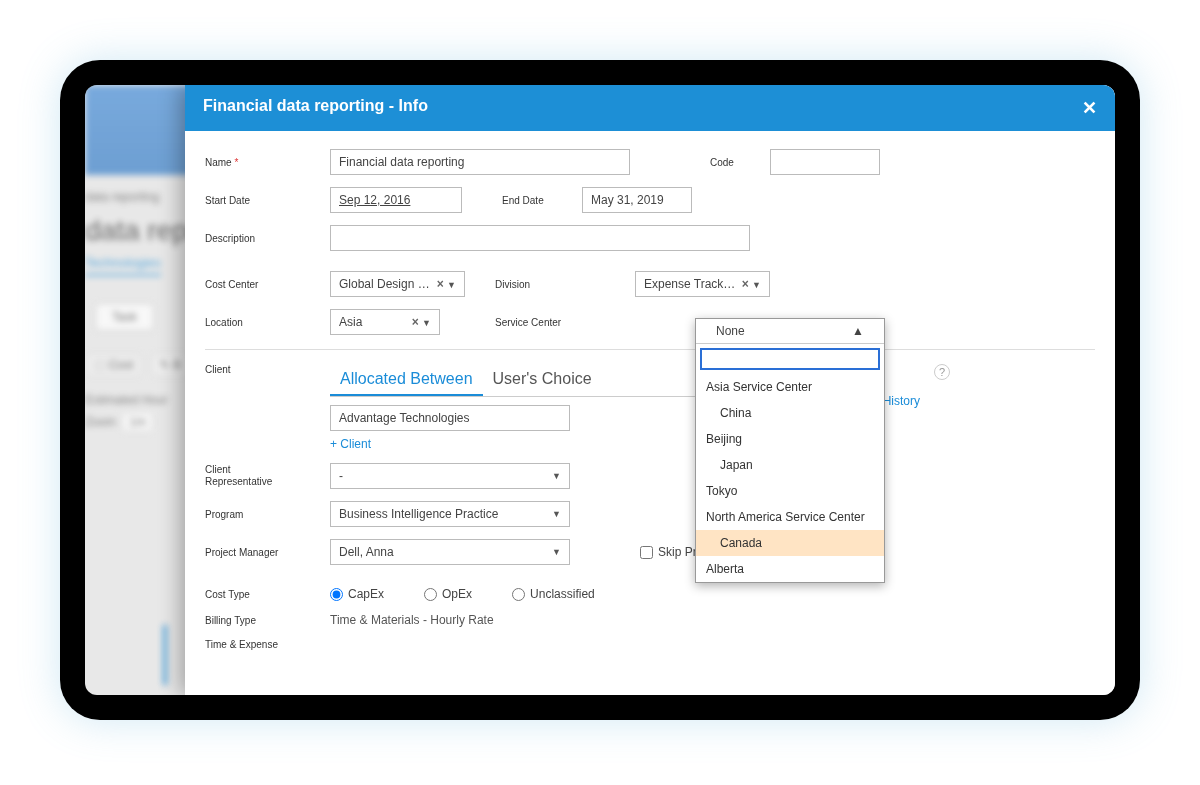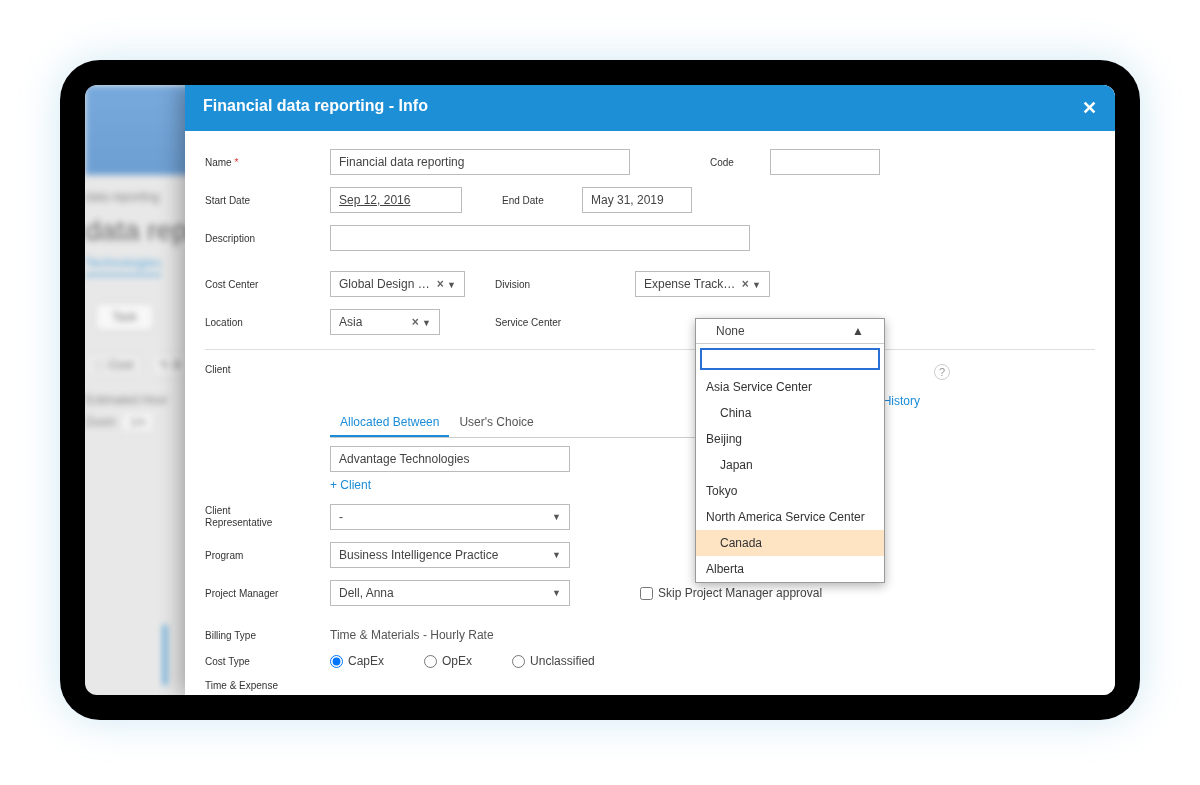--- a/index.html
+++ b/index.html
@@ -77,21 +77,21 @@
 input.txt, .select-box {
   border: 1px solid #bbb; background:#fff; padding: 3px 8px; font-size: 12px; color:#444;
   height: 26px;
 }
 .select-box { display:flex; align-items:center; justify-content:space-between; gap:6px; }
 .select-box .x { color:#666; font-weight:bold; cursor:pointer; }
 .select-box .caret { font-size:9px; color:#555; }
 .hr { border:none; border-top:1px solid #ddd; margin: 14px 0; }
 
 .client-tabs { display:flex; gap:0; border-bottom:1px solid #ccc; margin-bottom:8px;}
-.client-tabs .tab { padding:6px 10px; font-size:12px; color:#555; cursor:pointer; border-bottom:2px solid transparent;margin-top:45px;}
+.client-tabs .tab { padding:6px 10px; font-size:16px; color:#555; cursor:pointer; border-bottom:2px solid transparent;}
 .client-tabs .tab.active { color:#1a8cd8; border-bottom-color:#1a8cd8; font-weight:500;}
 .client-box { width:450px; position:relative;}
 .add-client { color:#1a8cd8; font-size:12px; margin-top:6px; display:inline-block;}
 .client-history { position:absolute; right:-140px; top:30px; color:#1a8cd8; font-size:12px; }
 .client-help { position:absolute; right:-170px; top:0px; color:#999; border:1px solid #ccc; border-radius:50%; width:16px; height:16px; font-size:11px; text-align:center; line-height:14px;}
 
 .radio-row { display:flex; gap:40px; align-items:center;}
 .radio-opt { display:flex; align-items:center; gap:5px; font-size:12px; color:#444;}
 .radio-opt input { margin:0;}
 .checkbox-row { display:flex; align-items:center; gap:5px; font-size:12px; color:#444;}
@@ -253,45 +253,45 @@
               <span class="caret">▼</span>
           </div>
           <div style="width:50px"></div>
           <div class="checkbox-row">
             <input type="checkbox" style="">
             <span>Skip Project Manager approval</span>
           </div>
         </div>
 
         <div style="height:10px"></div>
-
-        <div class="form-row">
-          <div class="label">Billing Type</div>
-          <span class="static-txt">Time &amp; Materials - Hourly Rate</span>
-        </div>
 
         <div class="form-row">
           <div class="label">Cost Type</div>
           <div class="radio-row">
             <label class="radio-opt">
                 <input type="radio" name="ct" checked="" style=""> 
                 <span>CapEx</span>
               </label>
             <label class="radio-opt">
                 <input type="radio" name="ct" style=""> 
                 <span>OpEx</span>
               </label>
             <label class="radio-opt">
                 <input type="radio" name="ct" style=""> 
                 <span>Unclassified</span>
               </label>
           </div>
         </div>
 
         <div class="form-row">
+          <div class="label">Billing Type</div>
+          <span class="static-txt">Time &amp; Materials - Hourly Rate</span>
+        </div>
+
+        <div class="form-row">
           <div class="label two">Time &amp; Expense</div>
         </div>
 
       </div>
 
       <div class="dropdown">
         <div class="trigger">
           <span>None</span>
             <span class="caret">▲</span>
         </div>

